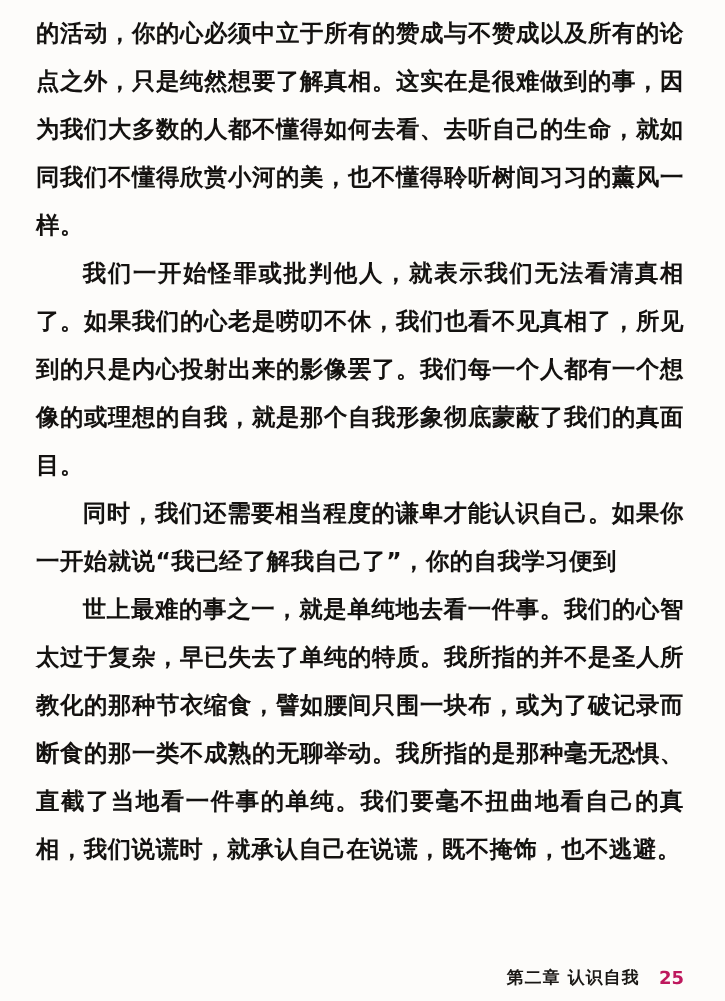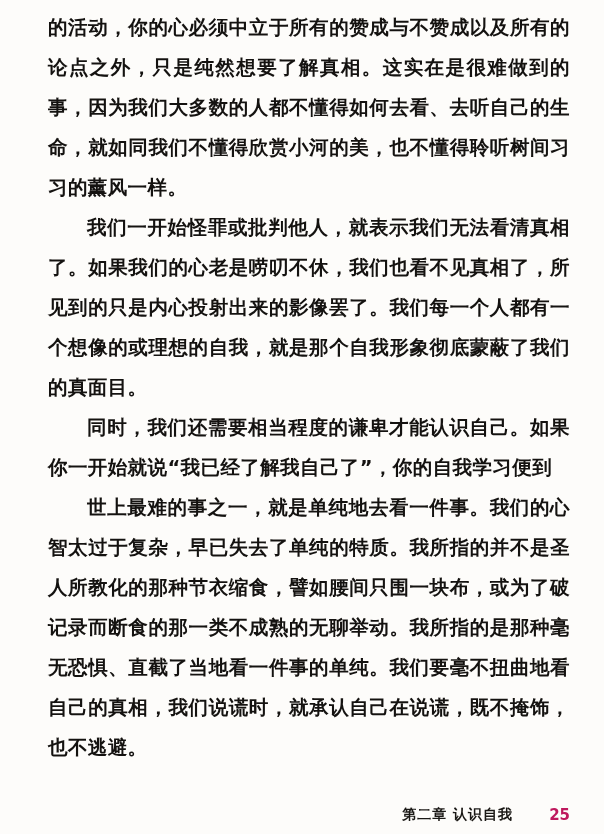--- a/index.html
+++ b/index.html
@@ -11,21 +11,21 @@
     height: 834px;
     background: #fdfdfb;
     font-family: "DejaVu Sans", sans-serif;
     overflow: hidden;
   }
   .page {
     position: relative;
     width: 604px;
     height: 834px;
     box-sizing: border-box;
-    padding: 8px 34px 0 48px;
+    padding: 8px 34px 0 30px;
     background: #fdfcfa;
   }
   .body-text {
     font-family: "DejaVu Sans", sans-serif;
     font-size: 19.5px;
     line-height: 40px;
     color: #141210;
     text-align: justify;
     text-justify: inter-ideograph;
     letter-spacing: 0.4px;
@@ -40,21 +40,21 @@
   }
   .footer {
     position: absolute;
     left: 44px;
     right: 34px;
     bottom: 10px;
     height: 26px;
     display: flex;
     align-items: flex-end;
     justify-content: flex-end;
-    gap: 36px;
+    gap: 16px;
   }
   .footer-chapter {
     font-family: "DejaVu Sans", sans-serif;
     font-size: 14px;
     font-weight: 700;
     color: #1a1815;
     letter-spacing: 1px;
   }
   .footer-pageno {
     font-family: "DejaVu Sans", sans-serif;

